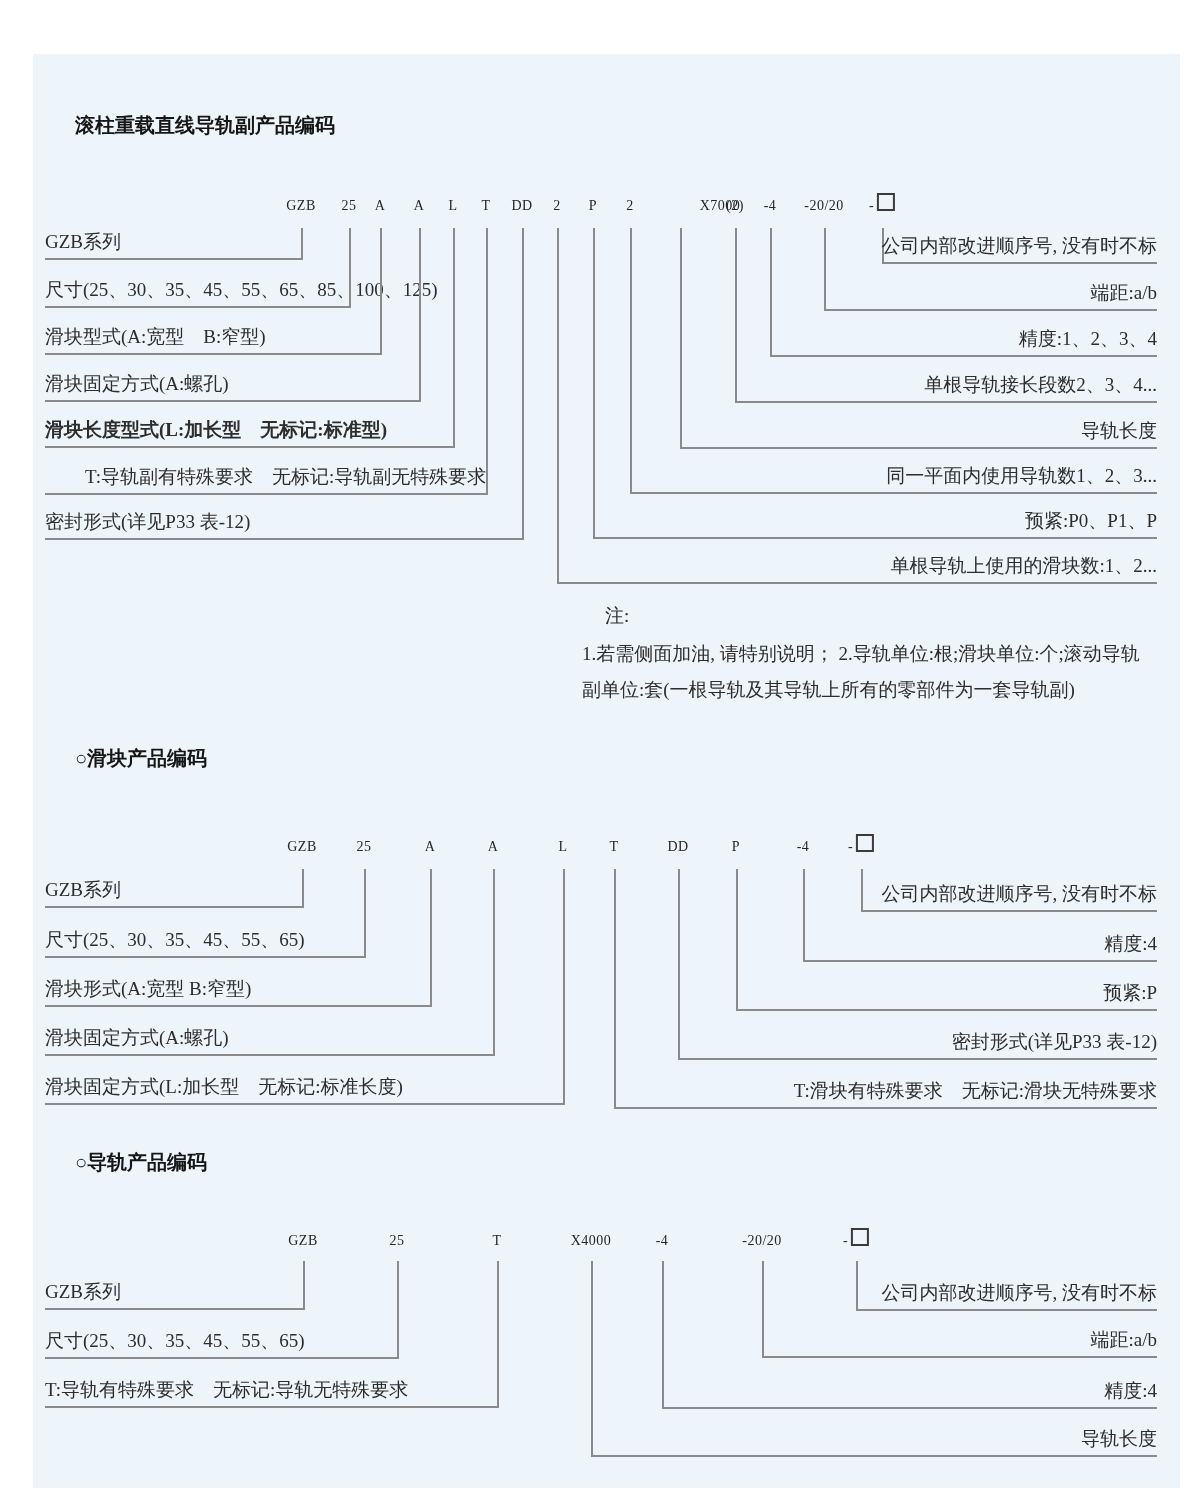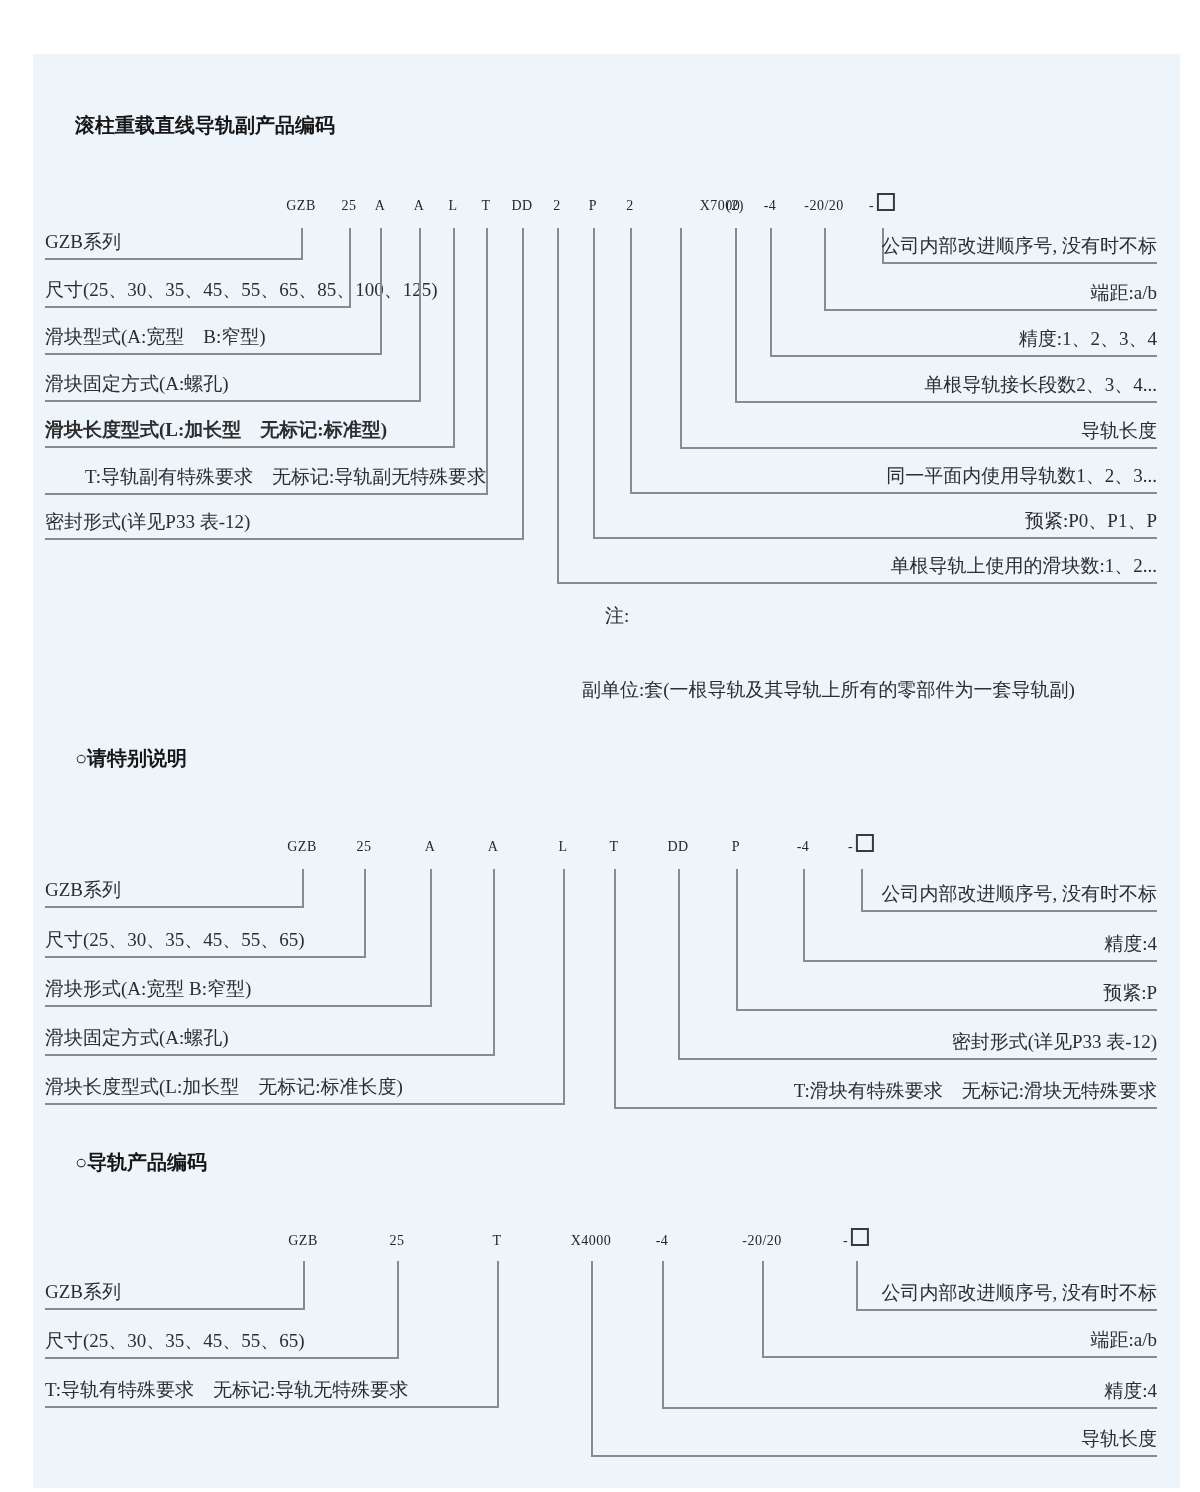--- a/index.html
+++ b/index.html
@@ -53,23 +53,24 @@
 </head>
 <body>
 
 <div id="page">
   <div id="content-bg"></div>
 
 
   <div id="doc-title" class="heading">滚柱重载直线导轨副产品编码</div>
 
   <div id="note-label" class="note-line">注:</div>
+  <div id="note-line-0" class="note-line">1.若需侧面加油, 请特别说明； 2.导轨单位:根;滑块单位:个;滚动导轨</div>
   <div id="note-line-1" class="note-line">副单位:套(一根导轨及其导轨上所有的零部件为一套导轨副)</div>
 
-  <div id="slider-title" class="heading">○请特别说明</div>
+  <div id="slider-title" class="heading">○滑块产品编码</div>
   <div id="rail-title" class="heading">○导轨产品编码</div>
 
   <div id="diagram-layer">
       <div class="code-part" style="left: 301px; top: 193px;">GZB</div>
       <div class="code-part" style="left: 349px; top: 193px;">25</div>
       <div class="code-part" style="left: 380px; top: 193px;">A</div>
       <div class="code-part" style="left: 419px; top: 193px;">A</div>
       <div class="code-part" style="left: 453px; top: 193px;">L</div>
       <div class="code-part" style="left: 486px; top: 193px;">T</div>
       <div class="code-part" style="left: 522px; top: 193px;">DD</div>
@@ -143,21 +144,21 @@
       <div class="hline" style="left: 45px; top: 956px; width: 320.5px;"></div>
       <div class="diagram-label" style="left: 45px; top: 926px;">尺寸(25、30、35、45、55、65)</div>
       <div class="vline" style="left: 430px; top: 869px; height: 136px;"></div>
       <div class="hline" style="left: 45px; top: 1005px; width: 386.5px;"></div>
       <div class="diagram-label" style="left: 45px; top: 975px;">滑块形式(A:宽型 B:窄型)</div>
       <div class="vline" style="left: 493px; top: 869px; height: 185px;"></div>
       <div class="hline" style="left: 45px; top: 1054px; width: 449.5px;"></div>
       <div class="diagram-label" style="left: 45px; top: 1024px;">滑块固定方式(A:螺孔)</div>
       <div class="vline" style="left: 563px; top: 869px; height: 234px;"></div>
       <div class="hline" style="left: 45px; top: 1103px; width: 519.5px;"></div>
-      <div class="diagram-label" style="left: 45px; top: 1073px;">滑块长度型式(L:加长型　无标记:标准长度)</div>
+      <div class="diagram-label" style="left: 45px; top: 1073px;">滑块固定方式(L:加长型　无标记:标准长度)</div>
       <div class="vline" style="left: 861px; top: 869px; height: 41px;"></div>
       <div class="hline" style="left: 861px; top: 910px; width: 296px;"></div>
       <div class="diagram-label" style="right: 43px; top: 880px;">公司内部改进顺序号, 没有时不标</div>
       <div class="vline" style="left: 803px; top: 869px; height: 91px;"></div>
       <div class="hline" style="left: 803px; top: 960px; width: 354px;"></div>
       <div class="diagram-label" style="right: 43px; top: 930px;">精度:4</div>
       <div class="vline" style="left: 736px; top: 869px; height: 140px;"></div>
       <div class="hline" style="left: 736px; top: 1009px; width: 421px;"></div>
       <div class="diagram-label" style="right: 43px; top: 979px;">预紧:P</div>
       <div class="vline" style="left: 678px; top: 869px; height: 189px;"></div>

